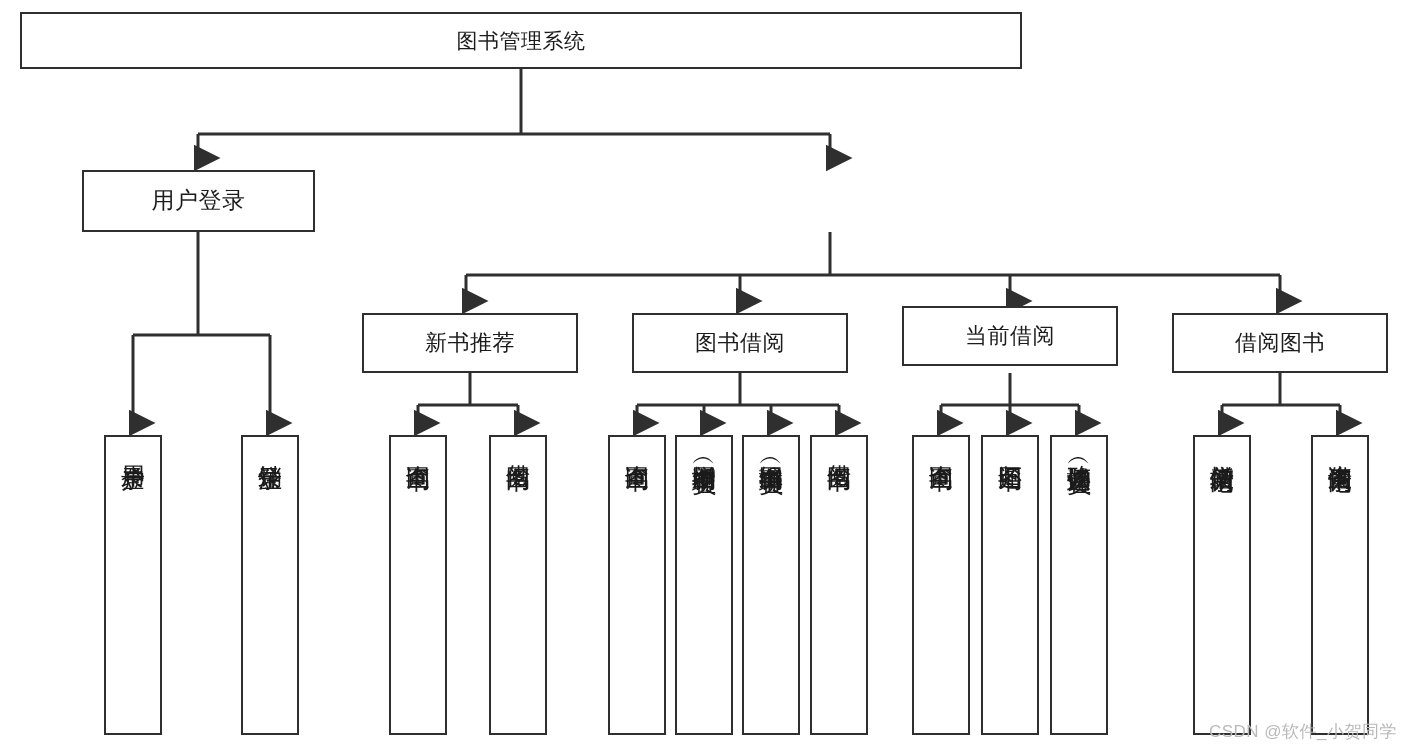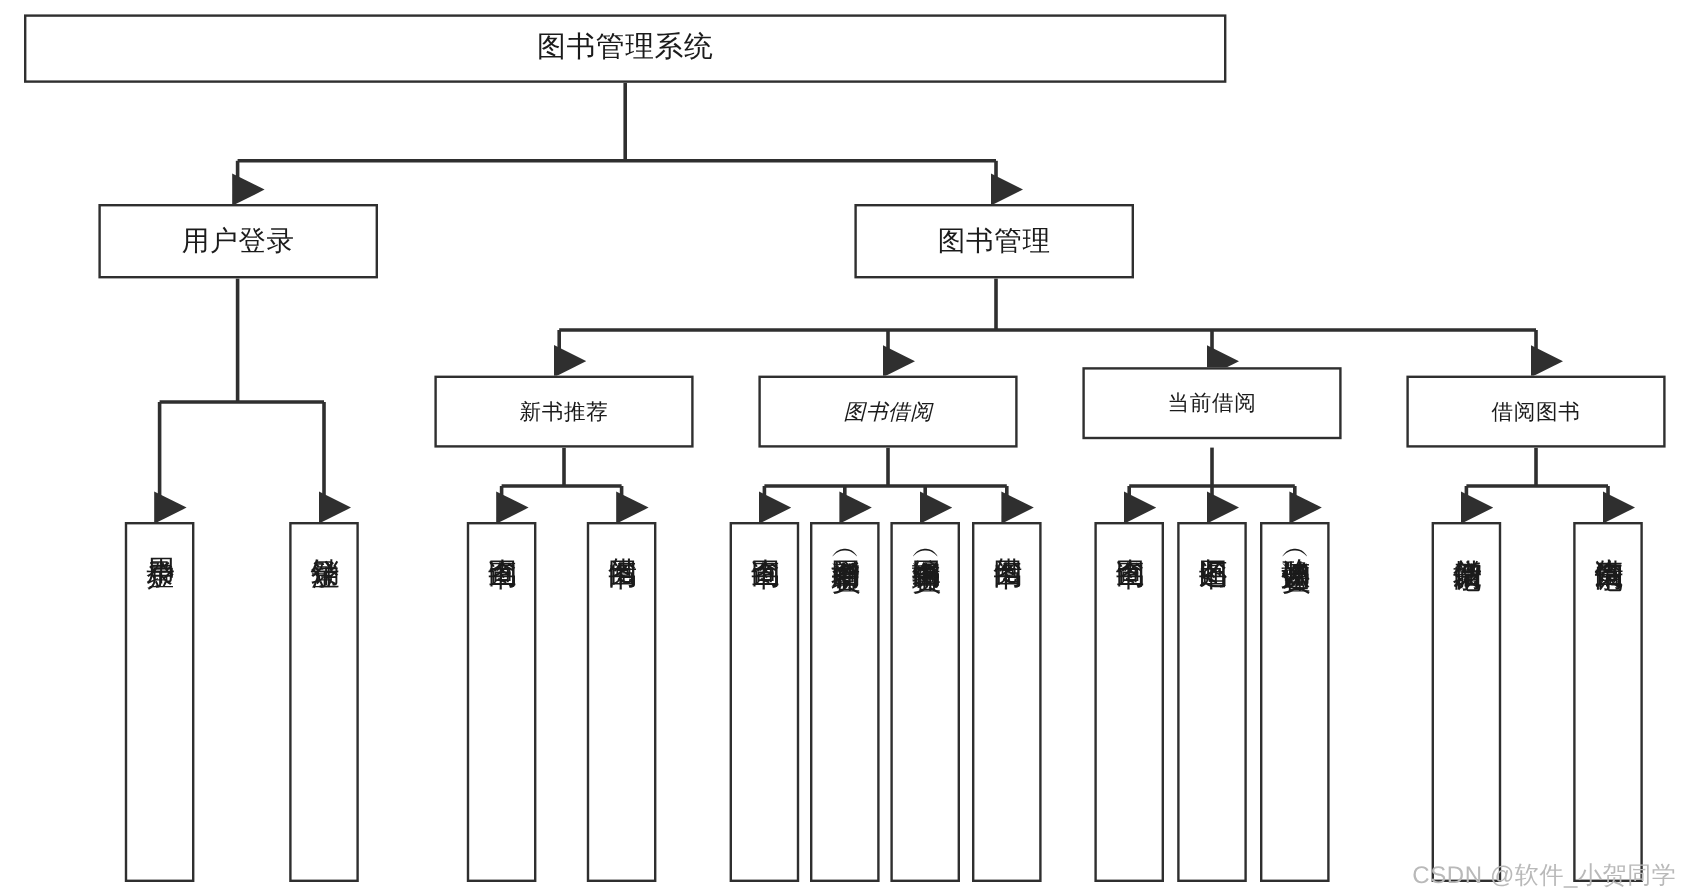--- a/index.html
+++ b/index.html
@@ -36,40 +36,40 @@
     justify-content: center;
     color: #1b1b1b;
     z-index: 2;
   }
   .node .label {
     display: block;
     text-align: center;
     line-height: 1.02;
     letter-spacing: 0.5px;
   }
-  .node-root .label   { font-size: 24px; }
+  .node-root .label   { font-size: 21px; }
   .node-branch .label { font-size: 23px; }
-  .node-group .label  { font-size: 18px; }
+  .node-group .label  { font-size: 22px; }
   .node-leaf {
     align-items: flex-start;
     padding-top: 9px;
   }
   .node-leaf .label {
     writing-mode: vertical-rl;
     text-orientation: upright;
     font-size: 24px;
     line-height: 1.08;
     letter-spacing: 1px;
     white-space: nowrap;
   }
   #watermark {
     position: absolute;
     right: 8px;
     bottom: 4px;
-    font-size: 20px;
+    font-size: 17px;
     color: #b9b9b9;
     letter-spacing: 0.5px;
     z-index: 5;
     white-space: nowrap;
   }
 </style>
 </head>
 <body>
 
 <div id="canvas">
@@ -124,28 +124,25 @@
     </g>
   </svg>
 
   <div class="node node-root" style="left:20px; top:12px; width:1002px; height:57px;">
     <span class="label">图书管理系统</span>
   </div>
 
   <div class="node node-branch" style="left:82px; top:170px; width:233px; height:62px;">
     <span class="label">用户登录</span>
   </div>
-  <div class="node node-branch" style="left:712px; top:170px; width:233px; height:62px;">
-    <span class="label">图书管理</span>
-  </div>
 
   <div class="node node-group" style="left:362px; top:313px; width:216px; height:60px;">
     <span class="label">新书推荐</span>
   </div>
-  <div class="node node-group" style="left:632px; top:313px; width:216px; height:60px;font-style:italic;">
+  <div class="node node-group" style="left:632px; top:313px; width:216px; height:60px;">
     <span class="label">图书借阅</span>
   </div>
   <div class="node node-group" style="left:902px; top:306px; width:216px; height:60px;">
     <span class="label">当前借阅</span>
   </div>
   <div class="node node-group" style="left:1172px; top:313px; width:216px; height:60px;">
     <span class="label">借阅图书</span>
   </div>
 
   <div class="node node-leaf" style="left:104px; top:435px; width:58px; height:300px;">

